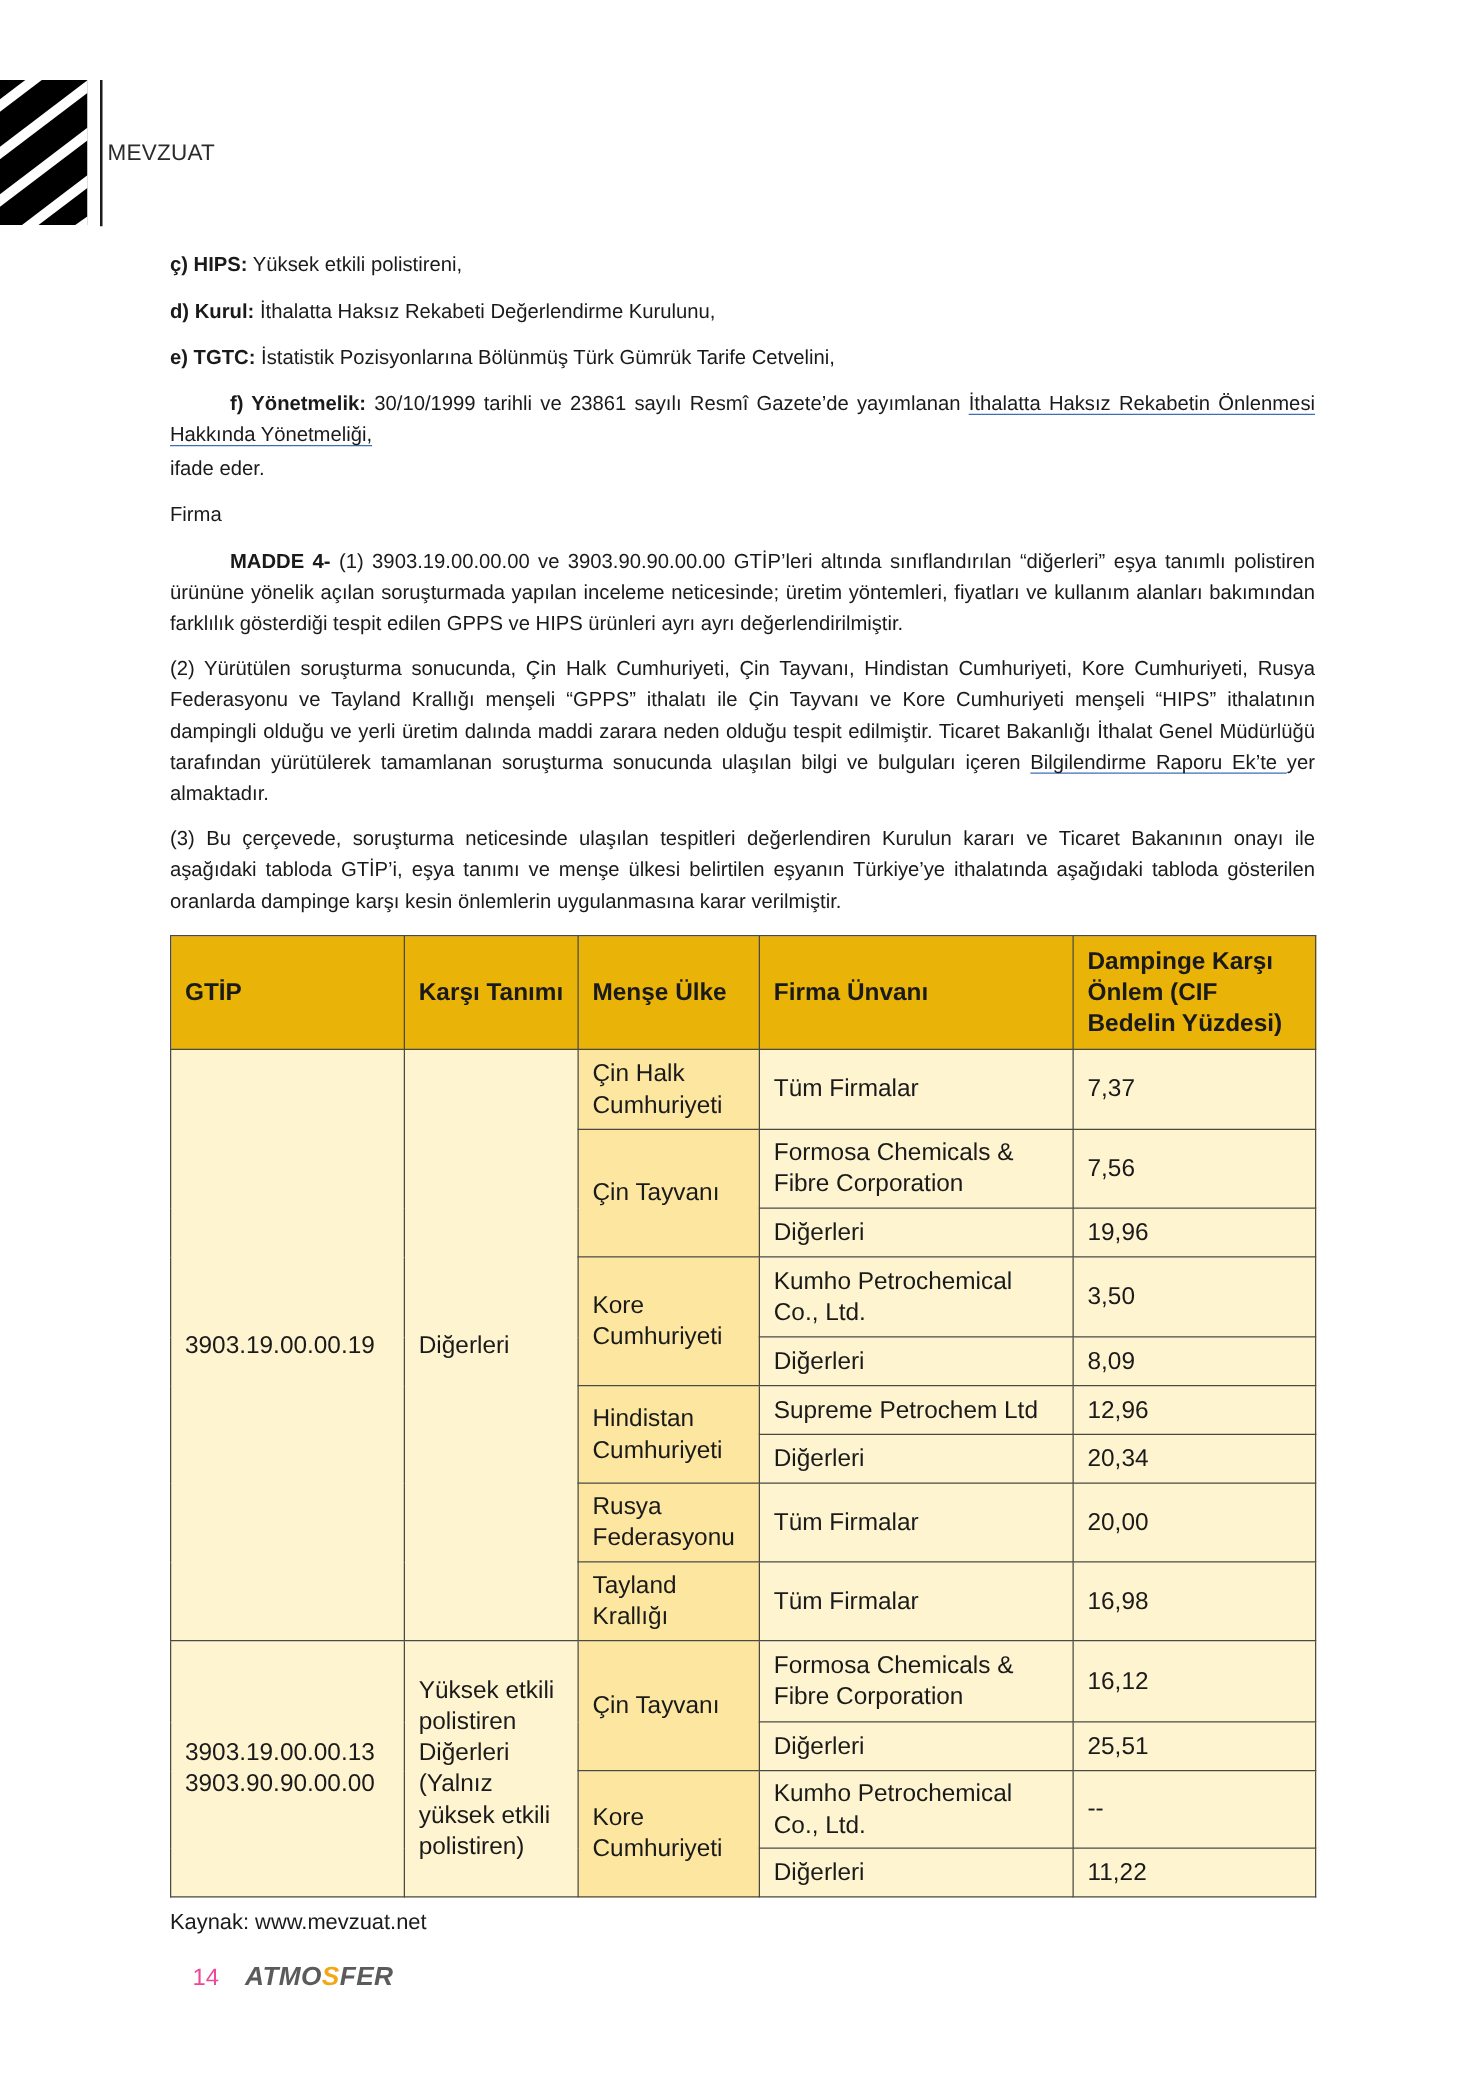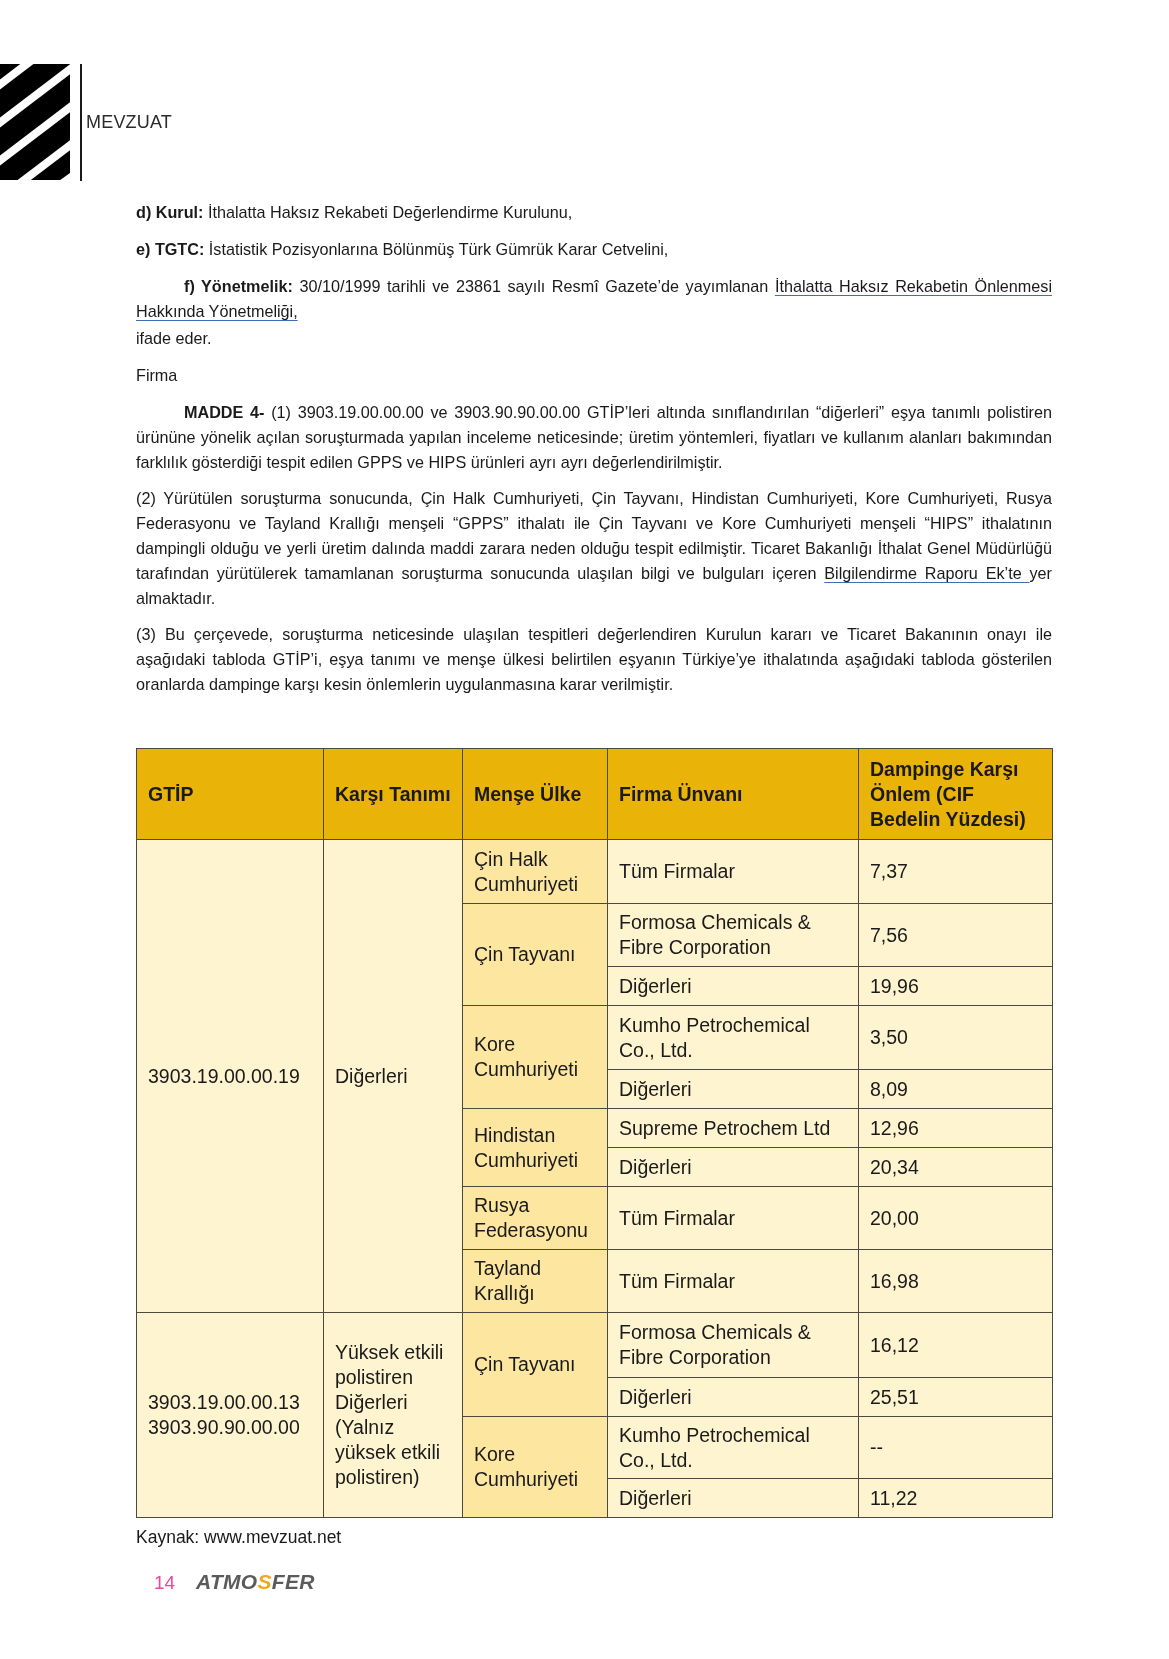--- a/index.html
+++ b/index.html
@@ -45,22 +45,23 @@
       <line x1="-10" y1="104" x2="90" y2="28"></line>
       <line x1="-10" y1="142" x2="90" y2="66"></line>
       <line x1="30" y1="142" x2="90" y2="100"></line>
     </g>
   </g>
 </svg>
 <div class="header-rule"></div>
 <div class="section-label">MEVZUAT</div>
 
 <div class="content">
+  <p class="def"><b>ç) HIPS:</b><span> Yüksek etkili polistireni,</span></p>
   <p class="def"><b>d) Kurul:</b><span> İthalatta Haksız Rekabeti Değerlendirme Kurulunu,</span></p>
-  <p class="def"><b>e) TGTC:</b><span> İstatistik Pozisyonlarına Bölünmüş Türk Gümrük Karar Cetvelini,</span></p>
+  <p class="def"><b>e) TGTC:</b><span> İstatistik Pozisyonlarına Bölünmüş Türk Gümrük Tarife Cetvelini,</span></p>
   <p class="def para" style="margin-bottom:2px"><b>f) Yönetmelik:</b><span> 30/10/1999 tarihli ve 23861 sayılı Resmî Gazete’de yayımlanan </span><span class="link">İthalatta Haksız Rekabetin Önlenmesi Hakkında Yönetmeliği,</span></p>
   <p class="def">ifade eder.</p>
   <p class="def">Firma</p>
   <p class="para"><b>MADDE 4-</b><span> (1) 3903.19.00.00.00 ve 3903.90.90.00.00 GTİP’leri altında sınıflandırılan “diğerleri” eşya tanımlı polistiren ürününe yönelik açılan soruşturmada yapılan inceleme neticesinde; üretim yöntemleri, fiyatları ve kullanım alanları bakımından farklılık gösterdiği tespit edilen GPPS ve HIPS ürünleri ayrı ayrı değerlendirilmiştir.</span></p>
   <p class="para"><span>(2) Yürütülen soruşturma sonucunda, Çin Halk Cumhuriyeti, Çin Tayvanı, Hindistan Cumhuriyeti, Kore Cumhuriyeti, Rusya Federasyonu ve Tayland Krallığı menşeli “GPPS” ithalatı ile Çin Tayvanı ve Kore Cumhuriyeti menşeli “HIPS” ithalatının dampingli olduğu ve yerli üretim dalında maddi zarara neden olduğu tespit edilmiştir. Ticaret Bakanlığı İthalat Genel Müdürlüğü tarafından yürütülerek tamamlanan soruşturma sonucunda ulaşılan bilgi ve bulguları içeren </span><span class="link">Bilgilendirme Raporu Ek’te </span><span>yer almaktadır.</span></p>
   <p class="para">(3) Bu çerçevede, soruşturma neticesinde ulaşılan tespitleri değerlendiren Kurulun kararı ve Ticaret Bakanının onayı ile aşağıdaki tabloda GTİP’i, eşya tanımı ve menşe ülkesi belirtilen eşyanın Türkiye’ye ithalatında aşağıdaki tabloda gösterilen oranlarda dampinge karşı kesin önlemlerin uygulanmasına karar verilmiştir.</p>
 </div>
 
 <table class="measures">
   <colgroup>

